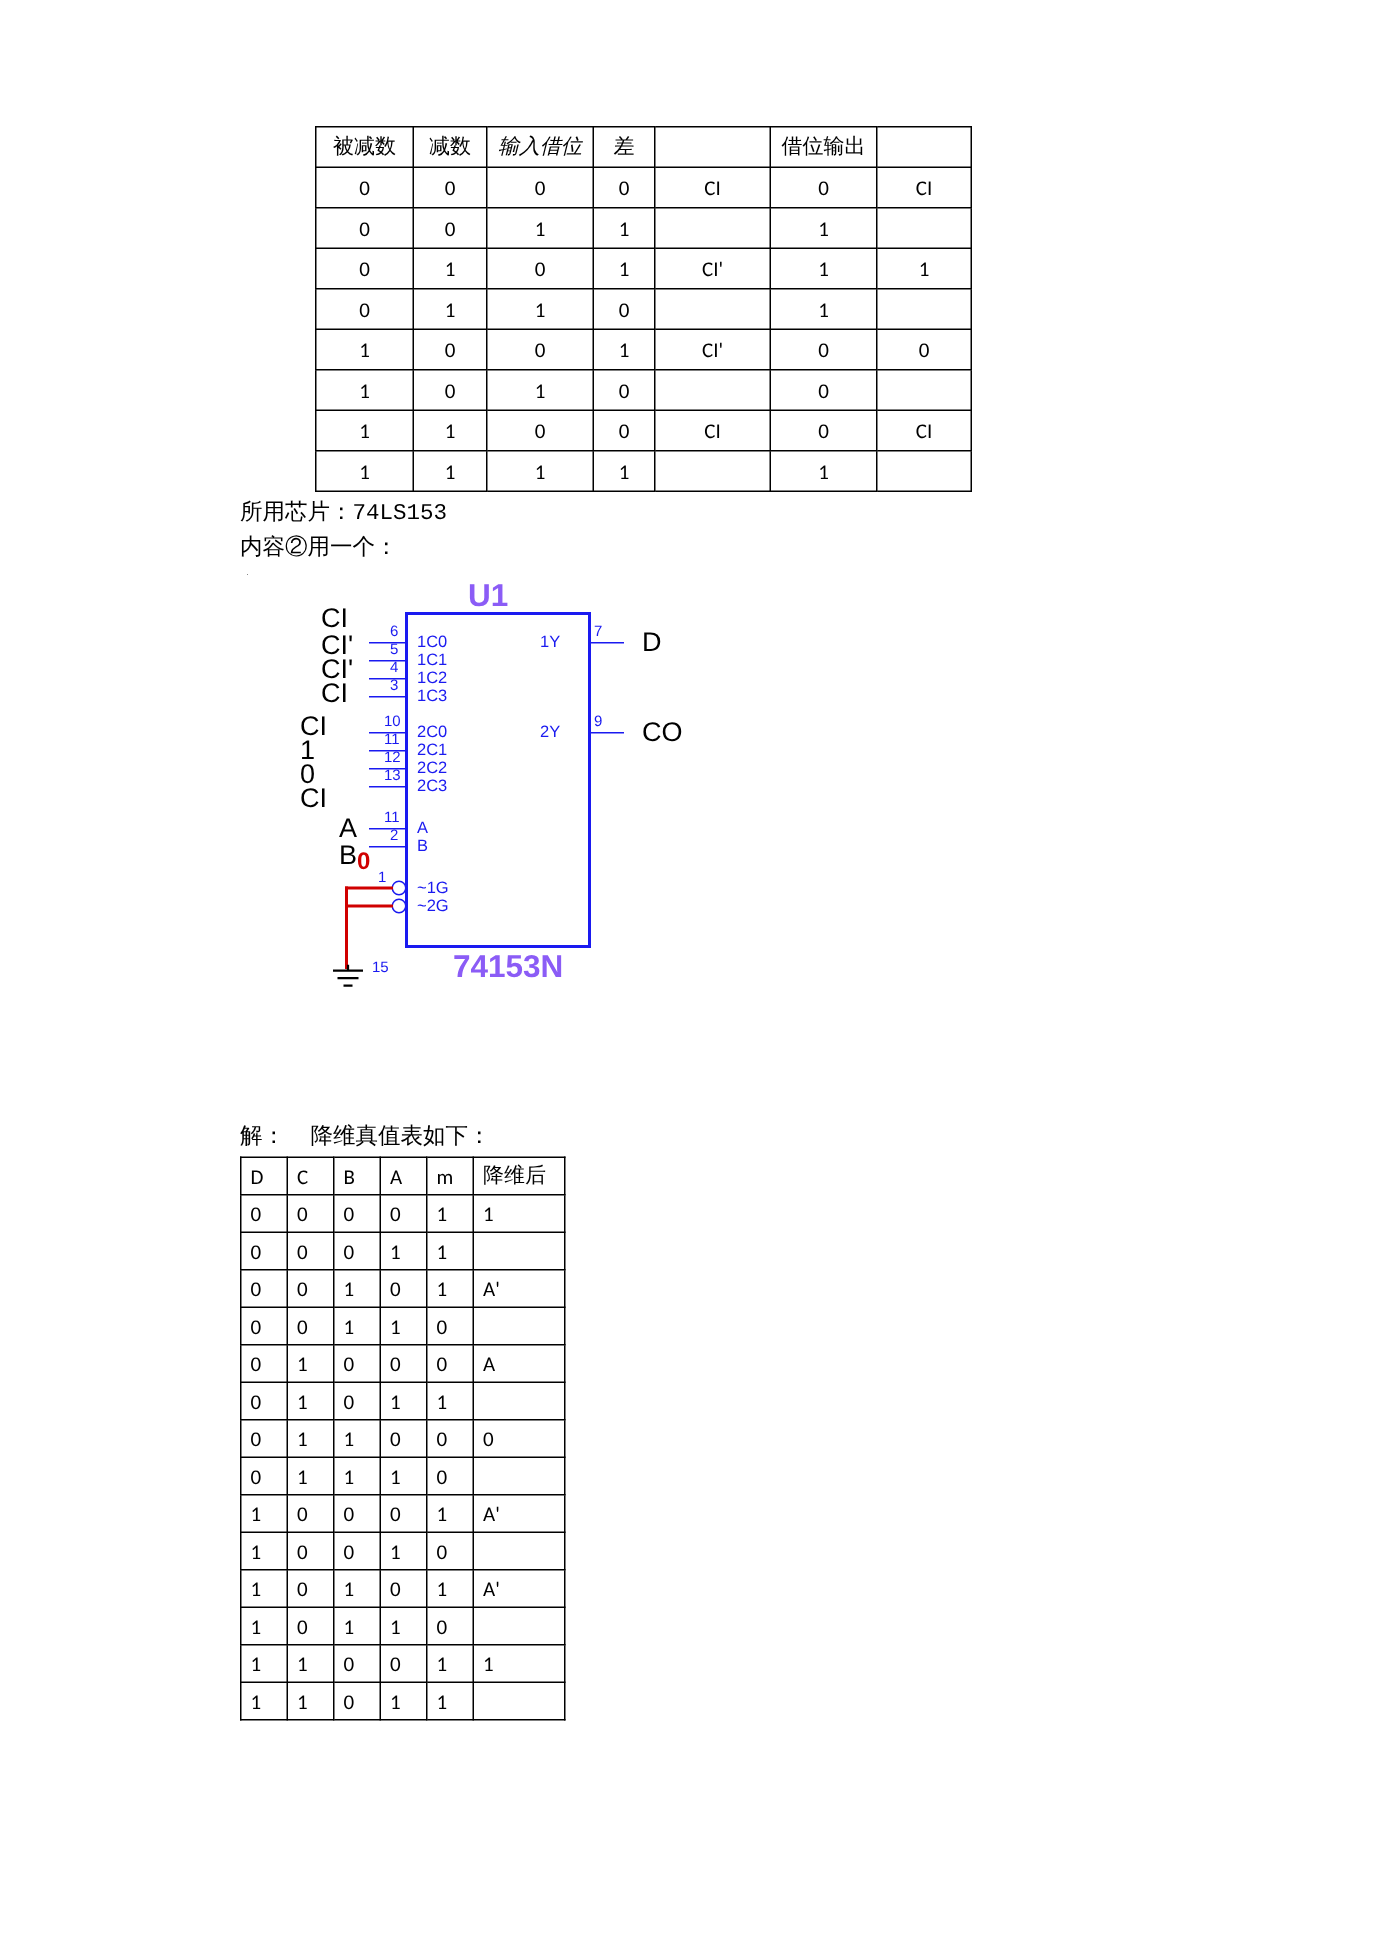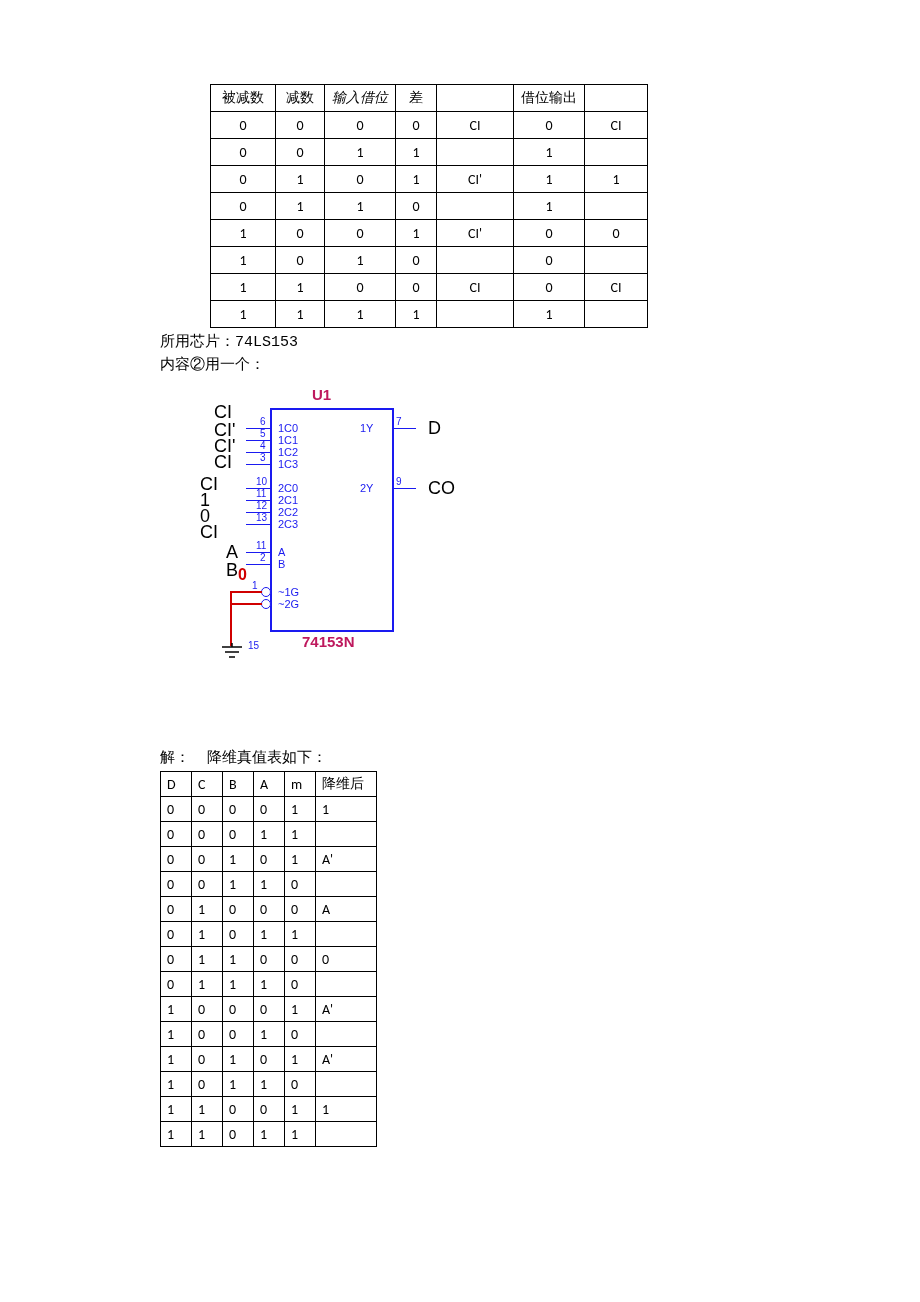--- a/index.html
+++ b/index.html
@@ -79,23 +79,23 @@
   .lbltext {
     position: absolute;
     font-family: "Arial", sans-serif;
     font-size: 18px;
     color: #000;
     background: transparent;
   }
   .chipname {
     position: absolute;
     font-family: "Arial", sans-serif;
-    font-size: 15px;
+    font-size: 21px;
     font-weight: bold;
-    color: #be185d;
+    color: #8b5cf6;
     background: #fff;
     padding: 0 2px;
   }
   .pinnum {
     position: absolute;
     font-family: "Arial", sans-serif;
     font-size: 10px;
     color: #1a1af0;
   }
   .pinline {

